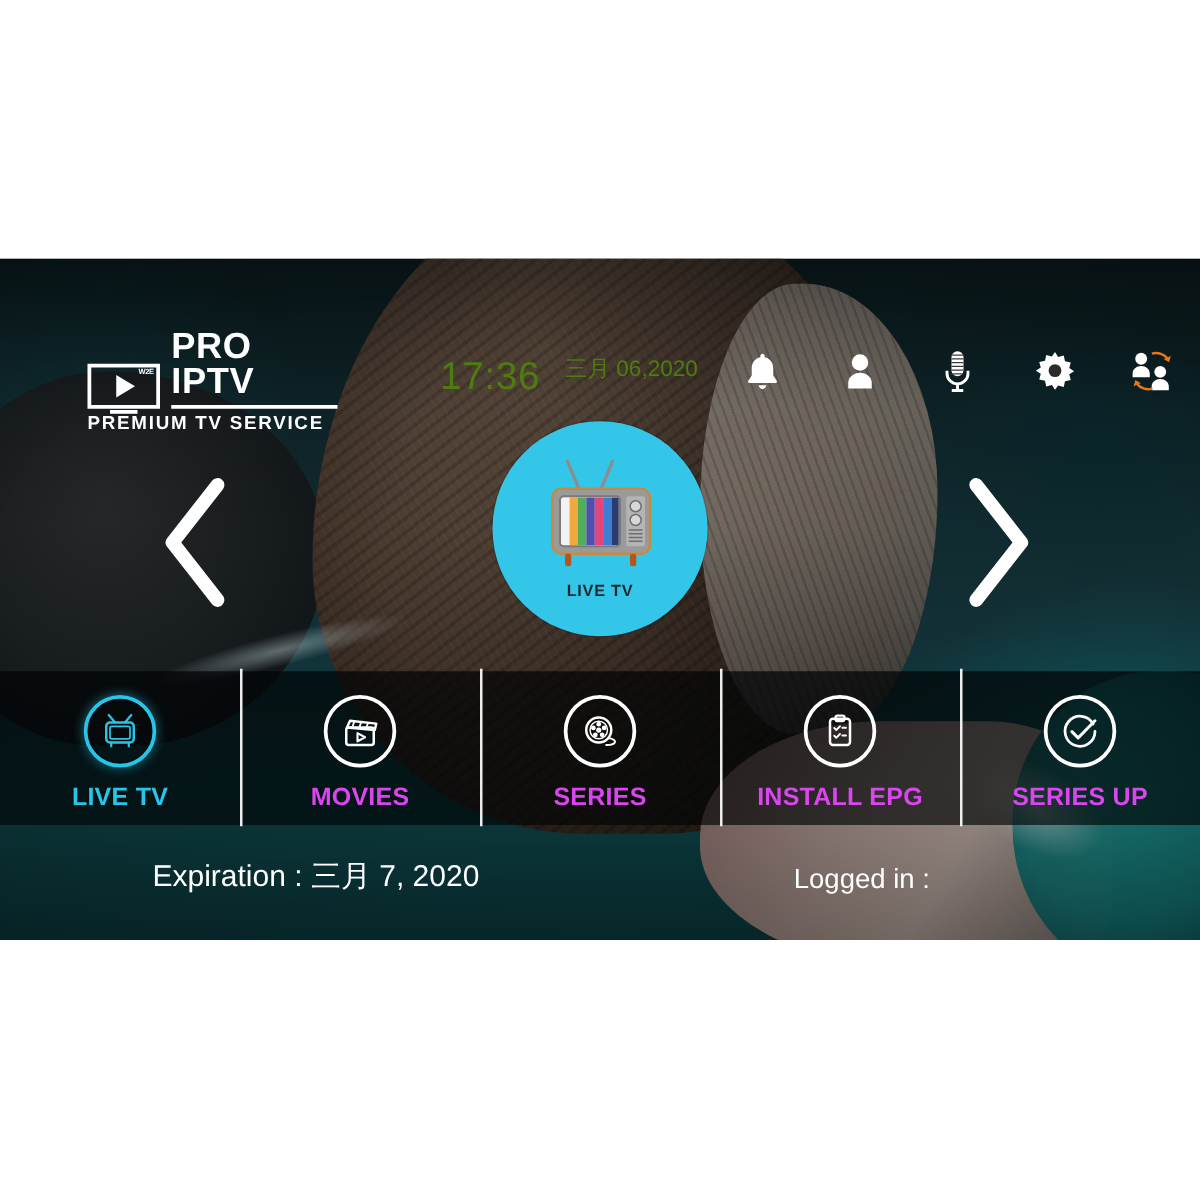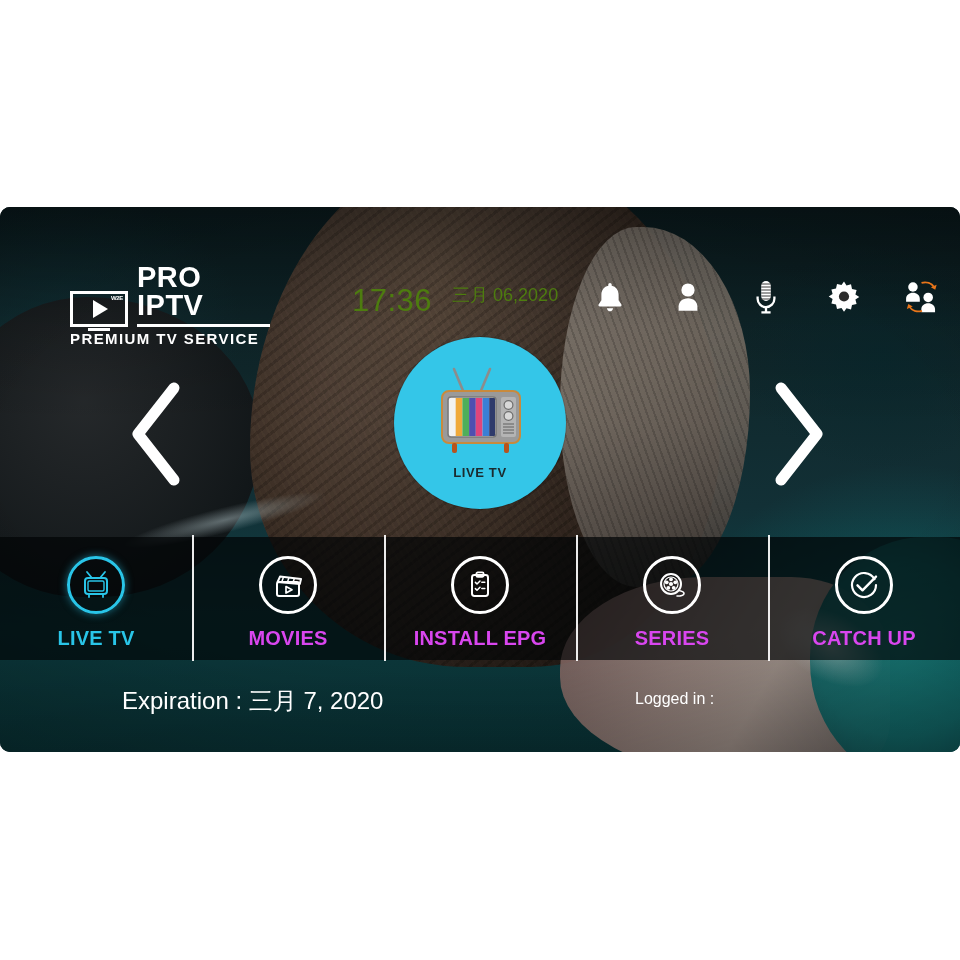--- a/index.html
+++ b/index.html
@@ -9,21 +9,20 @@
     font-family:"Liberation Sans", sans-serif;
     overflow:hidden;
   }
 
   #app {
     position:absolute;
     left:0; top:207px;
     width:960px; height:545px;
     overflow:hidden;
     background:#0a1518;
-    border-radius:10px;
   }
 
   
   .bg { position:absolute; inset:0; overflow:hidden; }
   .bg-water {
     position:absolute; inset:0;
     background:
       linear-gradient(180deg,#0d2226 0%,#10282c 30%,#123036 55%,#0e4347 78%,#0a3b3f 100%);
   }
   .bg-water2 {
@@ -236,21 +235,21 @@
     position:absolute; left:0; top:453px; width:100%; height:112px;
     z-index:6;
     background:linear-gradient(180deg, rgba(0,0,0,.18) 0%, rgba(0,0,0,.30) 100%);
   }
   .expiration {
     position:absolute; left:122px; top:25px;
     font-size:24px; color:#ffffff; white-space:nowrap;
   }
   .loggedin {
     position:absolute; left:635px; top:30px;
-    font-size:16px; color:#ffffff; white-space:nowrap;
+    font-size:22px; color:#ffffff; white-space:nowrap;
   }
 </style>
 </head>
 <body>
 
 <div id="app">
 
   <div class="bg">
     <div class="bg-water"></div>
     <div class="bg-water2"></div>
@@ -416,57 +415,57 @@
           </g>
           <path d="M14 16.5l6 3.3-6 3.3z" fill="none" stroke="#fff" stroke-width="1.7" stroke-linejoin="round"></path>
         </svg>
       </div>
       <div class="menu-label">MOVIES</div>
     </div>
 
     <div class="menu-item">
       <div class="menu-circle">
         <svg width="32" height="30" viewBox="0 0 32 30">
-          <rect x="8" y="5" width="16" height="21" rx="2.4" fill="none" stroke="#fff" stroke-width="2"></rect>
-          <rect x="12.4" y="2.4" width="7.2" height="4.4" rx="1.4" fill="none" stroke="#fff" stroke-width="1.8"></rect>
-          <path d="M11.4 12.4l1.6 1.6 3-3" fill="none" stroke="#fff" stroke-width="1.5" stroke-linecap="round" stroke-linejoin="round"></path>
-          <path d="M11.4 18.6l1.6 1.6 3-3" fill="none" stroke="#fff" stroke-width="1.5" stroke-linecap="round" stroke-linejoin="round"></path>
-          <line x1="17.8" y1="12.2" x2="20.8" y2="12.2" stroke="#fff" stroke-width="1.5" stroke-linecap="round"></line>
-          <line x1="17.8" y1="18.4" x2="20.8" y2="18.4" stroke="#fff" stroke-width="1.5" stroke-linecap="round"></line>
-        </svg>
-      </div>
-      <div class="menu-label">INSTALL EPG</div>
-    </div>
-
-    <div class="menu-item">
-      <div class="menu-circle">
-        <svg width="32" height="30" viewBox="0 0 32 30">
           <circle cx="15" cy="14" r="10" fill="none" stroke="#fff" stroke-width="2"></circle>
           <circle cx="15" cy="14" r="7" fill="none" stroke="#fff" stroke-width="1.2"></circle>
           <circle cx="15" cy="14" r="2.1" fill="#fff"></circle>
           <circle cx="15" cy="9.3" r="1.9" fill="#fff"></circle>
           <circle cx="19.3" cy="12.3" r="1.9" fill="#fff"></circle>
           <circle cx="17.7" cy="17.8" r="1.9" fill="#fff"></circle>
           <circle cx="12.3" cy="17.8" r="1.9" fill="#fff"></circle>
           <circle cx="10.7" cy="12.3" r="1.9" fill="#fff"></circle>
           <path d="M23 20.5c3 .6 5 1.7 5 2.9 0 1.5-3 2.6-7 2.6" fill="none" stroke="#fff" stroke-width="1.6" stroke-linecap="round"></path>
         </svg>
       </div>
       <div class="menu-label">SERIES</div>
     </div>
 
+    <div class="menu-item">
+      <div class="menu-circle">
+        <svg width="32" height="30" viewBox="0 0 32 30">
+          <rect x="8" y="5" width="16" height="21" rx="2.4" fill="none" stroke="#fff" stroke-width="2"></rect>
+          <rect x="12.4" y="2.4" width="7.2" height="4.4" rx="1.4" fill="none" stroke="#fff" stroke-width="1.8"></rect>
+          <path d="M11.4 12.4l1.6 1.6 3-3" fill="none" stroke="#fff" stroke-width="1.5" stroke-linecap="round" stroke-linejoin="round"></path>
+          <path d="M11.4 18.6l1.6 1.6 3-3" fill="none" stroke="#fff" stroke-width="1.5" stroke-linecap="round" stroke-linejoin="round"></path>
+          <line x1="17.8" y1="12.2" x2="20.8" y2="12.2" stroke="#fff" stroke-width="1.5" stroke-linecap="round"></line>
+          <line x1="17.8" y1="18.4" x2="20.8" y2="18.4" stroke="#fff" stroke-width="1.5" stroke-linecap="round"></line>
+        </svg>
+      </div>
+      <div class="menu-label">INSTALL EPG</div>
+    </div>
+
 
     <div class="menu-item">
       <div class="menu-circle">
         <svg width="32" height="32" viewBox="0 0 32 32">
           <path d="M26.5 10.2A12 12 0 1 0 28 16" fill="none" stroke="#fff" stroke-width="2.2" stroke-linecap="round"></path>
           <path d="M9.5 16.3l5 5L28 7.6" fill="none" stroke="#fff" stroke-width="2.4" stroke-linecap="round" stroke-linejoin="round"></path>
         </svg>
       </div>
-      <div class="menu-label">CATCH UP</div>
+      <div class="menu-label">SERIES UP</div>
     </div>
 
   </div>
 
   <div class="footer">
     <div class="expiration">Expiration : 三月 7, 2020</div>
     <div class="loggedin">Logged in :</div>
   </div>
 
 </div>

